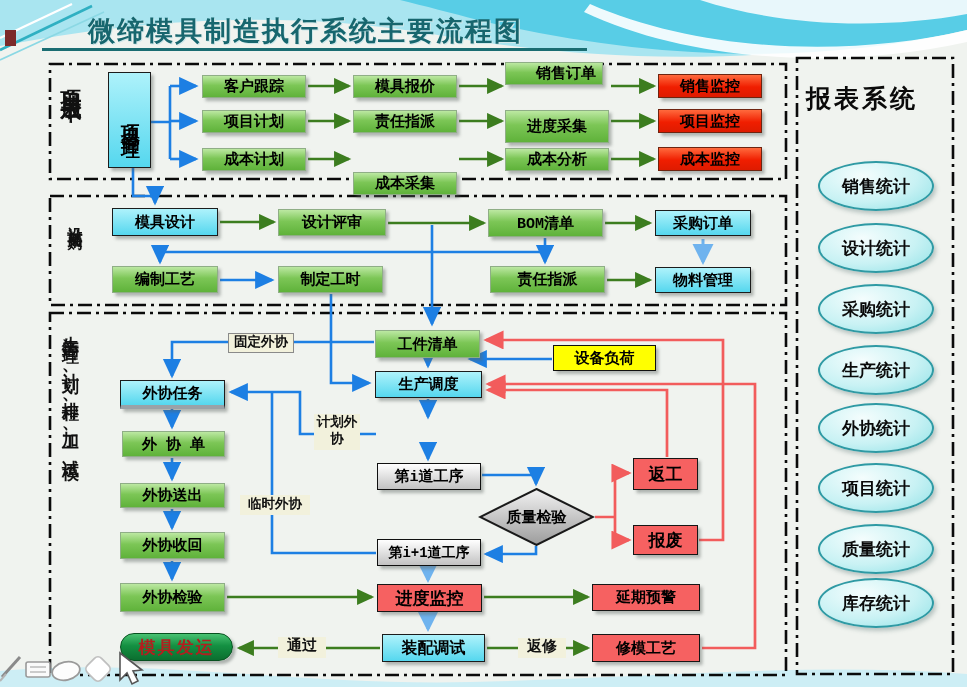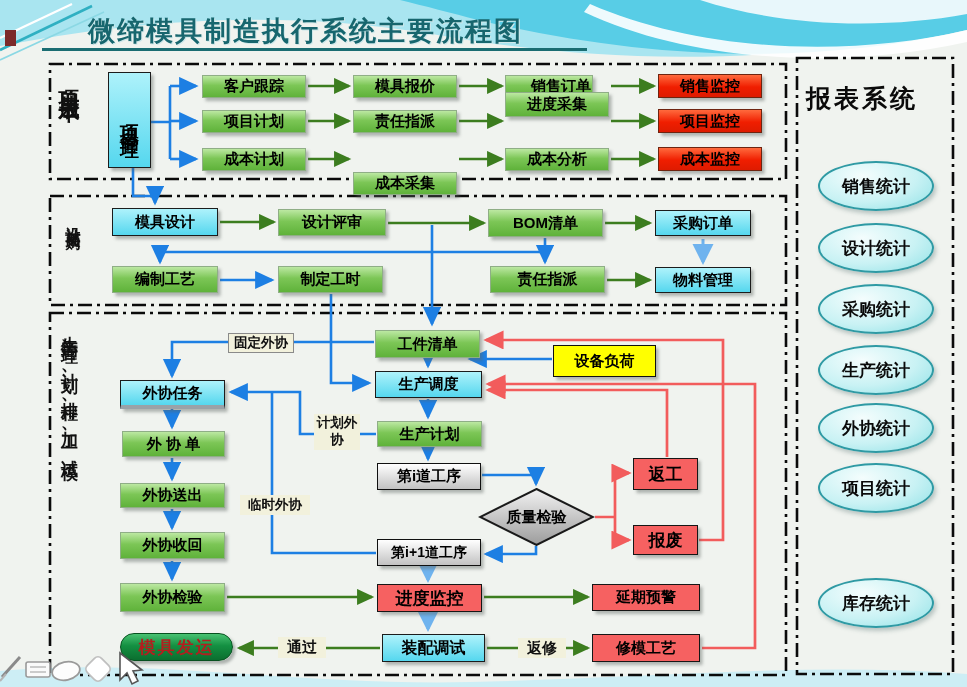--- a/index.html
+++ b/index.html
@@ -1,18 +1,18 @@
 <!DOCTYPE html>
 <html><head>
 <meta charset="utf-8">
 <style>
   html,body{margin:0;padding:0;background:#dfe6e2;}
   *{box-sizing:border-box;}
   .slide{position:relative;width:967px;height:687px;overflow:hidden;
-    background:#eab308;font-family:Liberation Sans, sans-serif;}
+    background:#eab308;font-family:Liberation Mono, monospace;}
   svg{display:block;}
   .abs{position:absolute;}
   .title{position:absolute;left:88px;top:13px;font-size:27px;font-weight:bold;
     color:#17666e;letter-spacing:2px;z-index:30;text-shadow:1px 1px 0 #cfe8ea;}
   .title-underline{position:absolute;left:42px;top:48px;width:545px;height:0;
     border-top:3px solid #1a6d72;z-index:30;}
   .vlabel{position:absolute;writing-mode:vertical-rl;text-orientation:upright;
     font-weight:bold;color:#111;z-index:22;line-height:1;}
   .node{position:absolute;display:flex;align-items:center;justify-content:center;
     font-weight:bold;color:#000;font-size:15px;z-index:20;
@@ -145,49 +145,48 @@
       <path d="M699,540 H723 V340 H486" marker-end="url(#mr)"></path>
       <path d="M702,648 H755 V384 H488" marker-end="url(#mr)"></path>
     </g>
   </svg>
 
   <div class="vlabel" style="left:59px;top:73px;font-size:21px;letter-spacing:3px;">项目与成本</div>
   <div class="node cyan vbox" style="left:108px;top:72px;width:43px;height:96px;">项目管理</div>
 
   <div class="node green" style="left:202px;top:75px;width:104px;height:23px;">客户跟踪</div>
   <div class="node green" style="left:353px;top:75px;width:104px;height:23px;">模具报价</div>
-  <div class="node green" style="left:505px;top:75px;width:88px;height:23px;padding-left:24px;">销售订单</div>
+  <div class="node green" style="left:505px;top:62px;width:98px;height:23px;padding-left:24px;">销售订单</div>
   <div class="node red1" style="left:658px;top:74px;width:104px;height:24px;">销售监控</div>
 
   <div class="node green" style="left:202px;top:110px;width:104px;height:23px;">项目计划</div>
   <div class="node green" style="left:353px;top:110px;width:104px;height:23px;">责任指派</div>
-  <div class="node green" style="left:505px;top:92px;width:104px;height:25px;">进度采集</div>
+  <div class="node green" style="left:505px;top:110px;width:104px;height:33px;">进度采集</div>
   <div class="node red1" style="left:658px;top:109px;width:104px;height:24px;">项目监控</div>
 
   <div class="node green" style="left:202px;top:148px;width:104px;height:23px;">成本计划</div>
   <div class="node green" style="left:353px;top:148px;width:104px;height:23px;margin-top:24px;">成本采集</div>
   <div class="node green" style="left:505px;top:148px;width:104px;height:23px;">成本分析</div>
   <div class="node red1" style="left:658px;top:147px;width:104px;height:24px;">成本监控</div>
 
   <div class="vlabel" style="left:66px;top:215px;font-size:15px;letter-spacing:2px;">设计与采购</div>
   <div class="node cyan" style="left:112px;top:208px;width:106px;height:28px;">模具设计</div>
   <div class="node green" style="left:278px;top:209px;width:108px;height:27px;">设计评审</div>
   <div class="node green" style="left:488px;top:209px;width:115px;height:28px;">BOM清单</div>
   <div class="node cyan" style="left:655px;top:210px;width:96px;height:26px;">采购订单</div>
   <div class="node green" style="left:112px;top:266px;width:106px;height:27px;">编制工艺</div>
   <div class="node green" style="left:278px;top:266px;width:105px;height:27px;">制定工时</div>
   <div class="node green" style="left:490px;top:266px;width:115px;height:27px;">责任指派</div>
   <div class="node cyan" style="left:655px;top:267px;width:96px;height:26px;">物料管理</div>
 
   <div class="vlabel" style="left:61px;top:322px;font-size:17px;letter-spacing:4px;">生产管理、计划、排程、加工、试模</div>
 
   <div class="node green" style="left:375px;top:330px;width:105px;height:28px;">工件清单</div>
-  <div class="node yellow" style="left:553px;top:345px;width:103px;height:32px;">设备负荷</div>
+  <div class="node yellow" style="left:553px;top:345px;width:103px;height:26px;">设备负荷</div>
   <div class="node cyan" style="left:375px;top:371px;width:107px;height:27px;">生产调度</div>
-  <div class="node green" style="left:377px;top:421px;width:105px;height:26px;">生产计划</div>
   <div class="node grayb" style="left:377px;top:463px;width:104px;height:27px;">第i道工序</div>
 
   <div class="abs" style="left:478px;top:488px;width:117px;height:58px;z-index:20;">
     <svg width="117" height="58" viewBox="0 0 117 58">
       <defs>
           <linearGradient id="gdia" x1="0" y1="0" x2="0" y2="1">
         <stop offset="0" stop-color="#f2f2f2"></stop>
             <stop offset="1" stop-color="#9c9c9c"></stop>
           </linearGradient>
         </defs>
@@ -217,20 +216,21 @@
   <div class="tag" style="left:278px;top:637px;width:48px;height:21px;font-size:15px;">通过</div>
   <div class="tag" style="left:518px;top:638px;width:48px;height:20px;font-size:15px;">返修</div>
 
   <div class="panel-title">报表系统</div>
   <div class="oval" style="top:161px;">销售统计</div>
   <div class="oval" style="top:223px;">设计统计</div>
   <div class="oval" style="top:284px;">采购统计</div>
   <div class="oval" style="top:345px;">生产统计</div>
   <div class="oval" style="top:403px;">外协统计</div>
   <div class="oval" style="top:463px;">项目统计</div>
+  <div class="oval" style="top:524px;">质量统计</div>
   <div class="oval" style="top:578px;">库存统计</div>
 
   <svg class="abs" style="left:0;top:645px;z-index:50;" width="320" height="42" viewBox="0 0 320 42">
     <g>
       <line x1="2" y1="32" x2="20" y2="12" stroke="#8a8a8a" stroke-width="3"></line>
       <line x1="0" y1="36" x2="6" y2="29" stroke="#b5b5b5" stroke-width="2"></line>
     </g>
     <g>
       <rect x="26" y="17" width="24" height="15" rx="2" fill="#fafafa" stroke="#9a9a9a" stroke-width="1.6"></rect>
       <line x1="30" y1="22" x2="46" y2="22" stroke="#bbb" stroke-width="1.5"></line>

